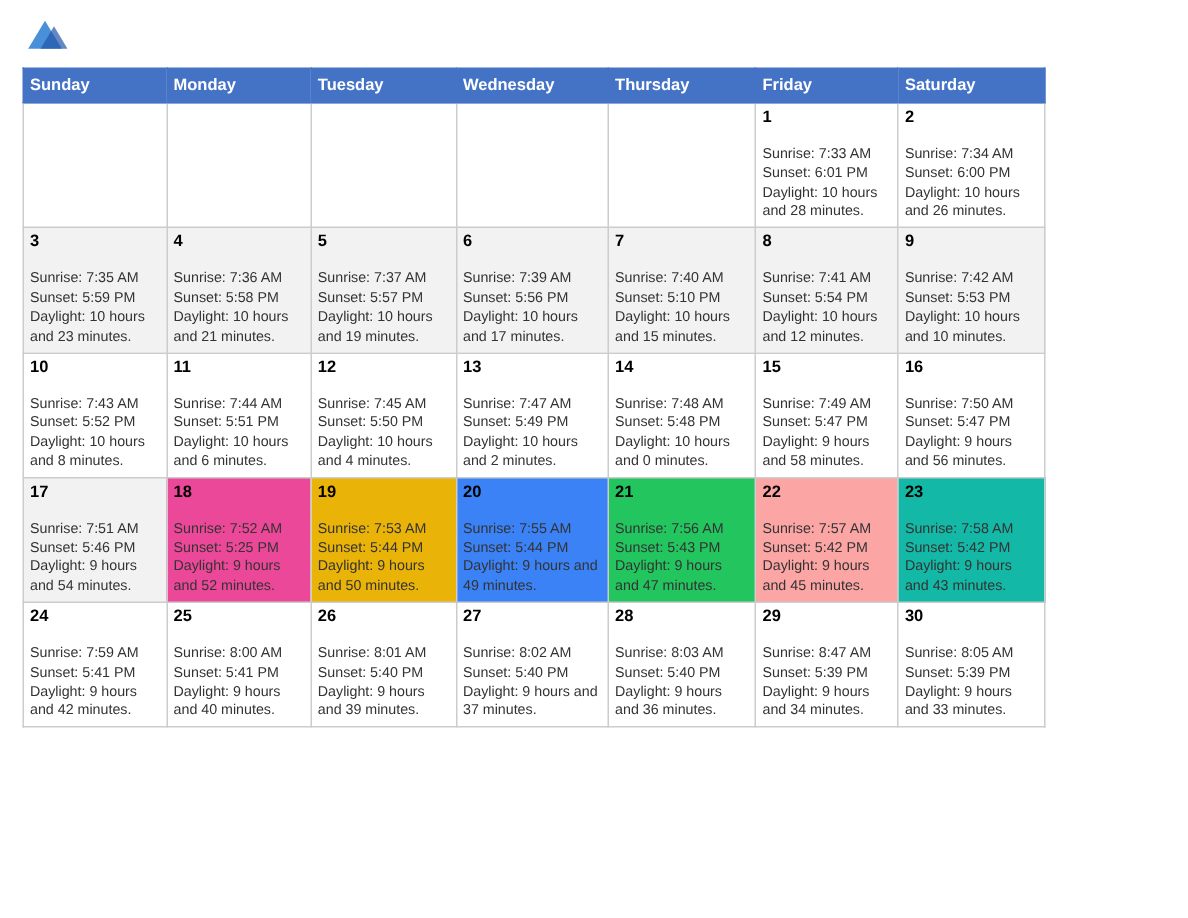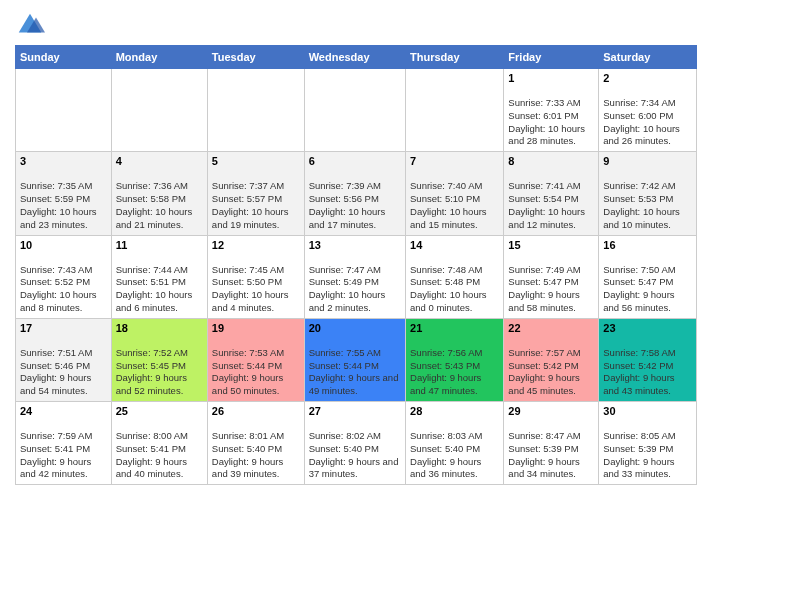--- a/index.html
+++ b/index.html
@@ -232,27 +232,27 @@
 Daylight: 9 hours and 56 minutes.</div>
           </td>
         </tr>
         <tr>
           <td style="background-color: rgb(242, 242, 242);">
             <div class="day-number">17</div>
             <div class="day-info">Sunrise: 7:51 AM
 Sunset: 5:46 PM
 Daylight: 9 hours and 54 minutes.</div>
           </td>
-          <td style="background-color: #bef264;">
+          <td style="background-color: #ec4899;">
             <div class="day-number">18</div>
             <div class="day-info">Sunrise: 7:52 AM
-Sunset: 5:45 PM
+Sunset: 5:25 PM
 Daylight: 9 hours and 52 minutes.</div>
           </td>
-          <td style="background-color: #fca5a5;">
+          <td style="background-color: #eab308;">
             <div class="day-number">19</div>
             <div class="day-info">Sunrise: 7:53 AM
 Sunset: 5:44 PM
 Daylight: 9 hours and 50 minutes.</div>
           </td>
           <td style="background-color: #3b82f6;">
             <div class="day-number">20</div>
             <div class="day-info">Sunrise: 7:55 AM
 Sunset: 5:44 PM
 Daylight: 9 hours and 49 minutes.</div>

